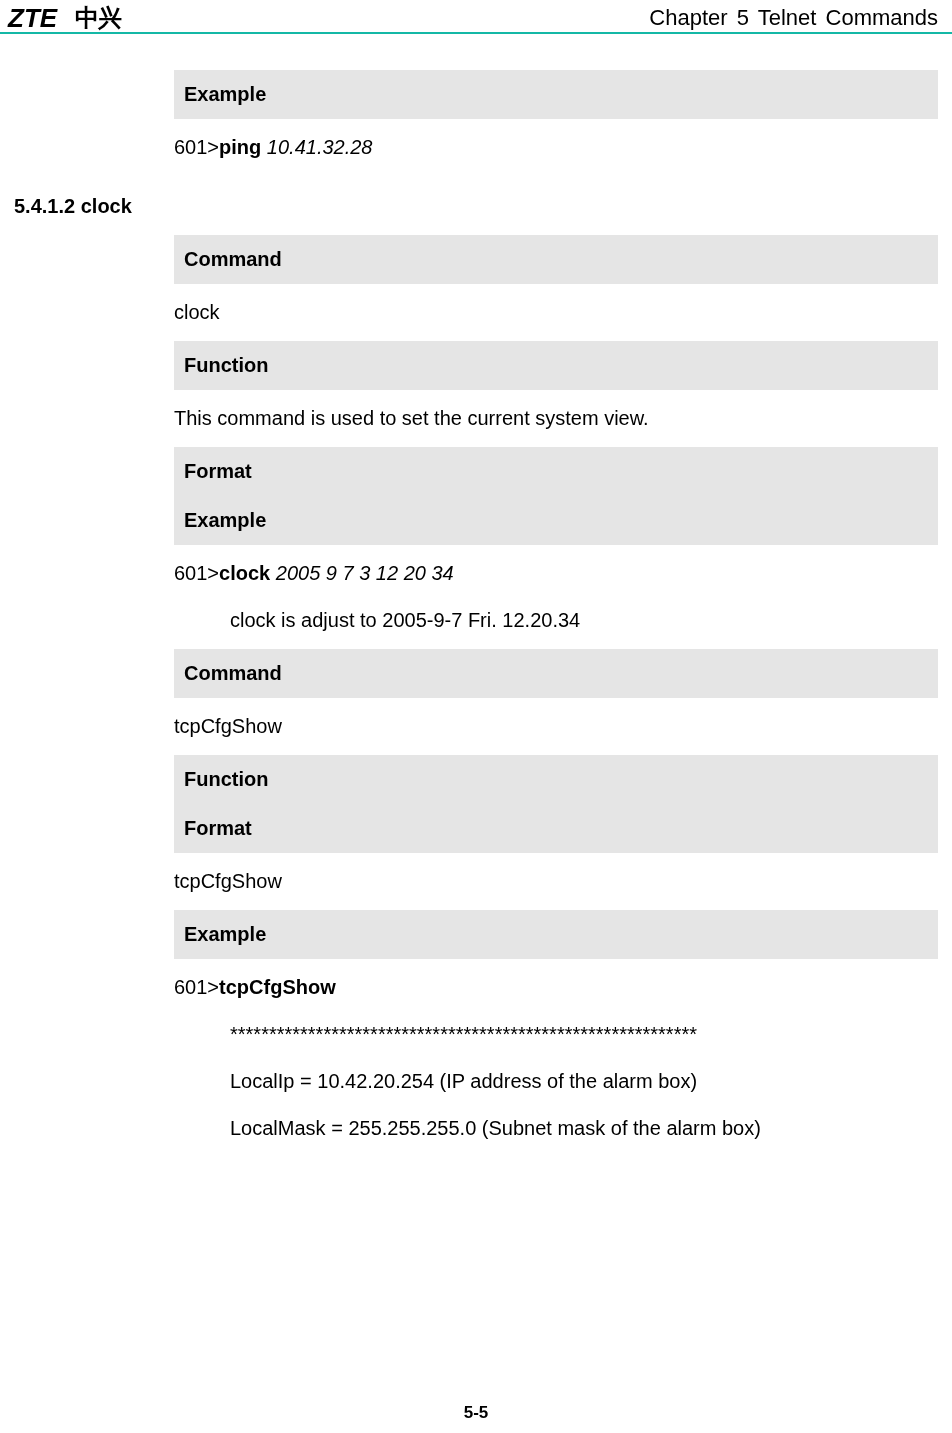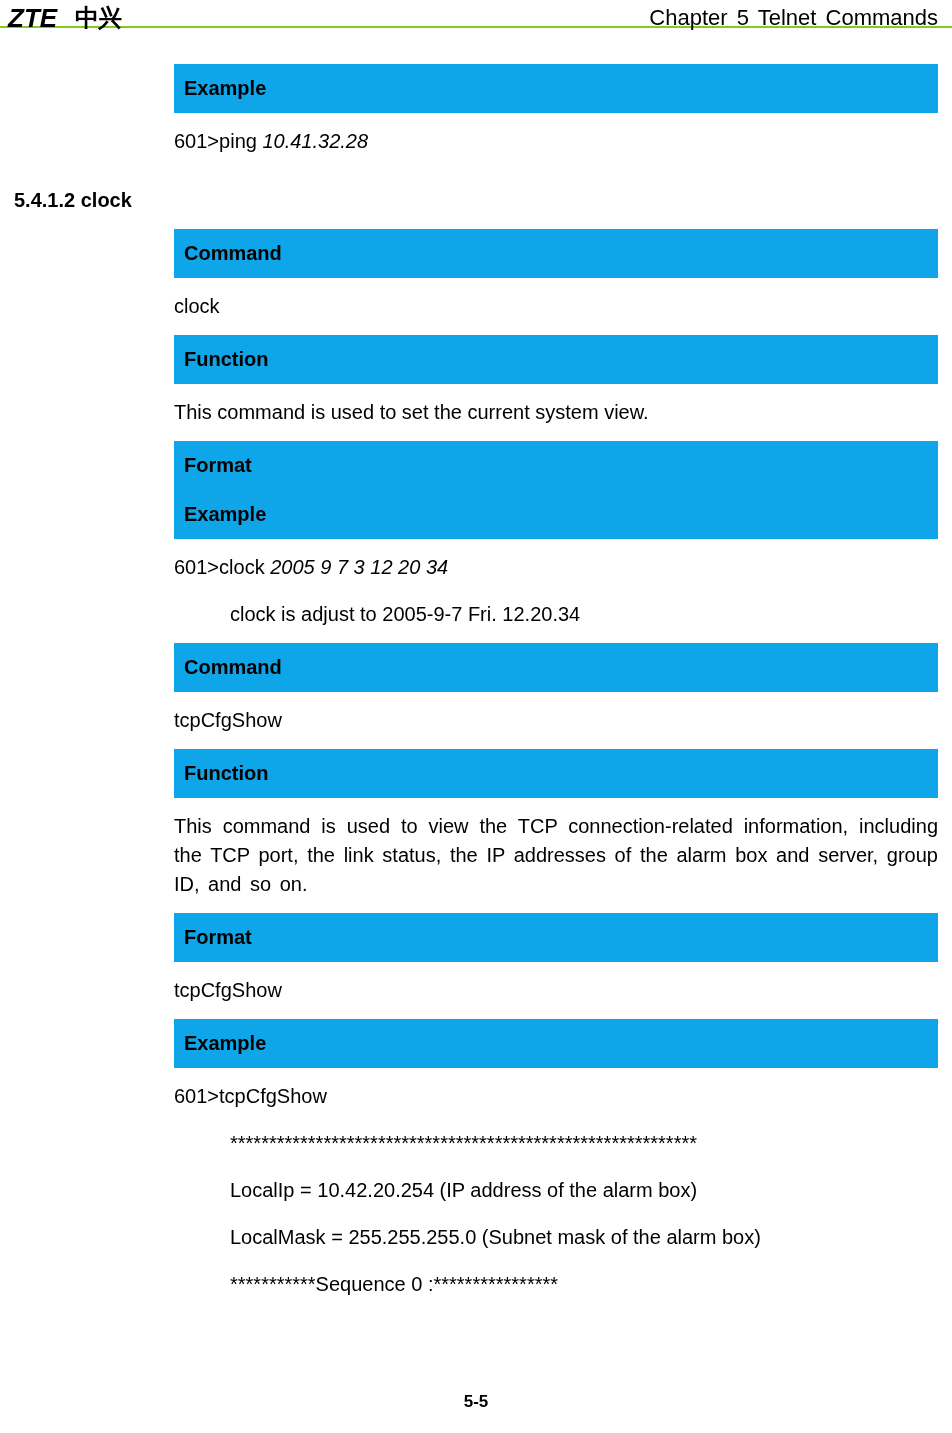--- a/index.html
+++ b/index.html
@@ -11,43 +11,43 @@
       color: #000;
       position: relative;
       font-size: 19px;
       line-height: 1.45;
     }
     .header {
       display: flex;
       justify-content: space-between;
       align-items: flex-start;
       padding: 0 14px 0 8px;
-      border-bottom: 2px solid #84cc16;
-      height: 28px;
+      border-bottom: 2px solid #14b8a6;
+      height: 34px;
     }
     .logo {
       display: flex;
       align-items: center;
       font-weight: 700;
       font-size: 26px;
       letter-spacing: -1px;
       font-family: Arial, sans-serif;
     }
     .logo .zte { font-style: italic; font-weight: 900; letter-spacing: 0px; }
     .logo .cn { font-weight: 700; font-size: 24px; margin-left: 18px; }
     .chapter-title {
       font-size: 22px;
       padding-top: 2px;
       word-spacing: 3px;
     }
     .content {
       padding: 36px 14px 0 14px;
     }
     .shaded {
-      background: #0ea5e9;
+      background: #e5e5e5;
       font-weight: 700;
       padding: 10px 10px 10px 10px;
       margin-left: 160px;
       font-size: 20px;
     }
     .body-text {
       margin-left: 160px;
       padding: 14px 0;
       font-size: 20px;
       text-align: justify;
@@ -58,30 +58,30 @@
     .section-heading {
       font-weight: 700;
       font-size: 20px;
       padding: 16px 0 14px 0;
       margin-left: 0;
     }
     .indent1 {
       margin-left: 56px;
     }
     .cmd-prefix { font-weight: 400; }
-    .cmd-bold { font-weight: 400; }
+    .cmd-bold { font-weight: 700; }
     .cmd-italic { font-style: italic; }
     .output-line {
       margin-left: 56px;
       padding-top: 18px;
       font-size: 20px;
     }
     .footer {
       position: absolute;
-      bottom: 18px;
+      bottom: 7px;
       width: 100%;
       text-align: center;
       font-size: 17px;
       font-weight: 700;
     }
     .block { display: block; }
   </style>
 </head>
 <body>
 
@@ -114,31 +114,29 @@
   <div class="body-text">
     <span class="cmd-prefix">601&gt;</span><span class="cmd-bold">clock</span><span class="cmd-italic"> 2005 9 7 3 12 20 34</span>
     <span class="block indent1" style="padding-top:18px;">clock is adjust to 2005-9-7 Fri. 12.20.34</span>
   </div>
 
 
   <div class="shaded">Command</div>
   <div class="body-text">tcpCfgShow</div>
 
   <div class="shaded">Function</div>
-  <div class="body-text justify-wide">This  command  is  used  to  view  the  TCP  connection-related  information, including the TCP port, the link status, the IP addresses of the alarm box and server, group ID, and so on.</div>
 
   <div class="shaded">Format</div>
   <div class="body-text">tcpCfgShow</div>
 
   <div class="shaded">Example</div>
   <div class="body-text" style="padding-bottom:0;">
     <span class="cmd-prefix">601&gt;</span><span class="cmd-bold">tcpCfgShow</span>
     <span class="block output-line">************************************************************</span>
     <span class="block output-line">LocalIp     = 10.42.20.254                 (IP address of the alarm box)</span>
     <span class="block output-line">LocalMask = 255.255.255.0                 (Subnet mask of the alarm box)</span>
-    <span class="block output-line">***********Sequence 0 :****************</span>
   </div>
 
 </div>
 
 <div class="footer">
   <span>5-5</span>
 </div>
 
 </body></html>

